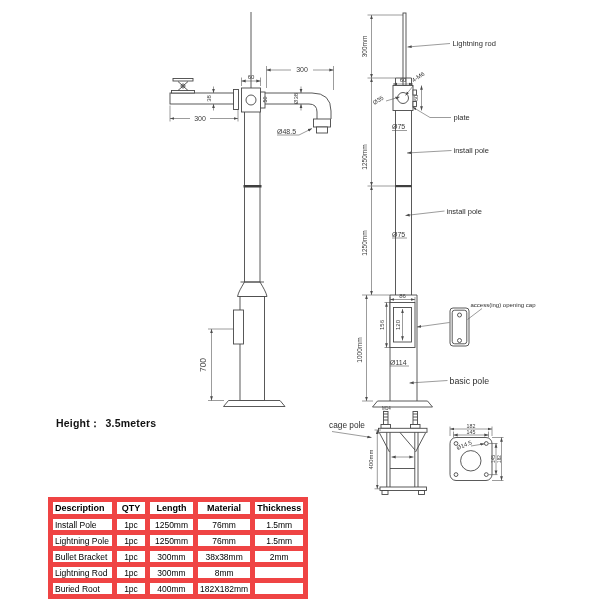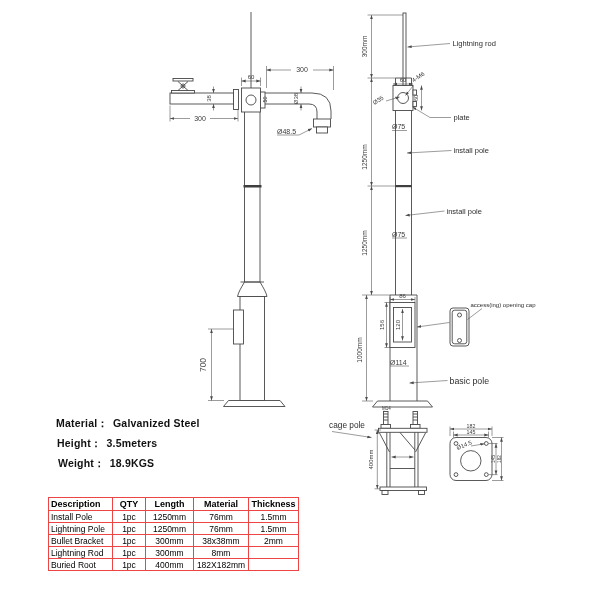--- a/index.html
+++ b/index.html
@@ -19,21 +19,21 @@
   .mid{text-anchor:middle}
   .wbg{fill:#fff;stroke:none}
   .specs{position:absolute;left:56px;top:417px;color:#111;font-weight:700;font-size:10.5px;letter-spacing:.2px}
   .spec-line{margin-bottom:6px;white-space:nowrap}
   .spec-line:nth-child(2){padding-left:1px}
   .spec-line:nth-child(3){padding-left:2px}
   .spec-line:nth-child(4){padding-left:3px}
   .spec-line .v{margin-left:5px}
   .spec-table{position:absolute;left:48px;top:497px;border-collapse:collapse;table-layout:fixed;
               color:#000;font-size:8.5px;background:#fff}
-  .spec-table th,.spec-table td{border:1px solid #ef4444;height:11px;line-height:10px;padding:0 2px;
+  .spec-table th,.spec-table td{border:5px solid #ef4444;height:11px;line-height:10px;padding:0 2px;
               text-align:center;font-weight:400;overflow:hidden;white-space:nowrap}
   .spec-table th{font-weight:700;font-size:9px;height:12px}
   .spec-table th:first-child,.spec-table td:first-child{text-align:left}
 </style>
 </head>
 <body>
 
 <div class="stage">
 
 <svg width="600" height="600" viewBox="0 0 600 600">
@@ -265,27 +265,21 @@
     <text x="500.5" y="459" transform="rotate(-90 500.5 459)" class="t48 mid">182</text>
     <line x1="488.5" y1="443.5" x2="497.5" y2="443.5" class="dim"></line>
     <line x1="488.5" y1="474.6" x2="497.5" y2="474.6" class="dim"></line>
     <line x1="496" y1="443.5" x2="496" y2="474.6" class="dim" marker-start="url(#a)" marker-end="url(#a)"></line>
     <text x="495" y="459" transform="rotate(-90 495 459)" class="t48 mid">145</text>
   </g>
 </svg>
 
   <div class="specs">
     <div class="spec-line">
-      <span>Material：</span><span class="v">Galvanized Steel</span>
-    </div>
-    <div class="spec-line">
       <span>Height：</span><span class="v">3.5meters</span>
-    </div>
-    <div class="spec-line">
-      <span>Weight：</span><span class="v">18.9KGS</span>
     </div>
   </div>
 
   <table class="spec-table">
     <colgroup>
         <col style="width:64px">
         <col style="width:33px">
         <col style="width:48px">
         <col style="width:55px">
         <col style="width:50px">

